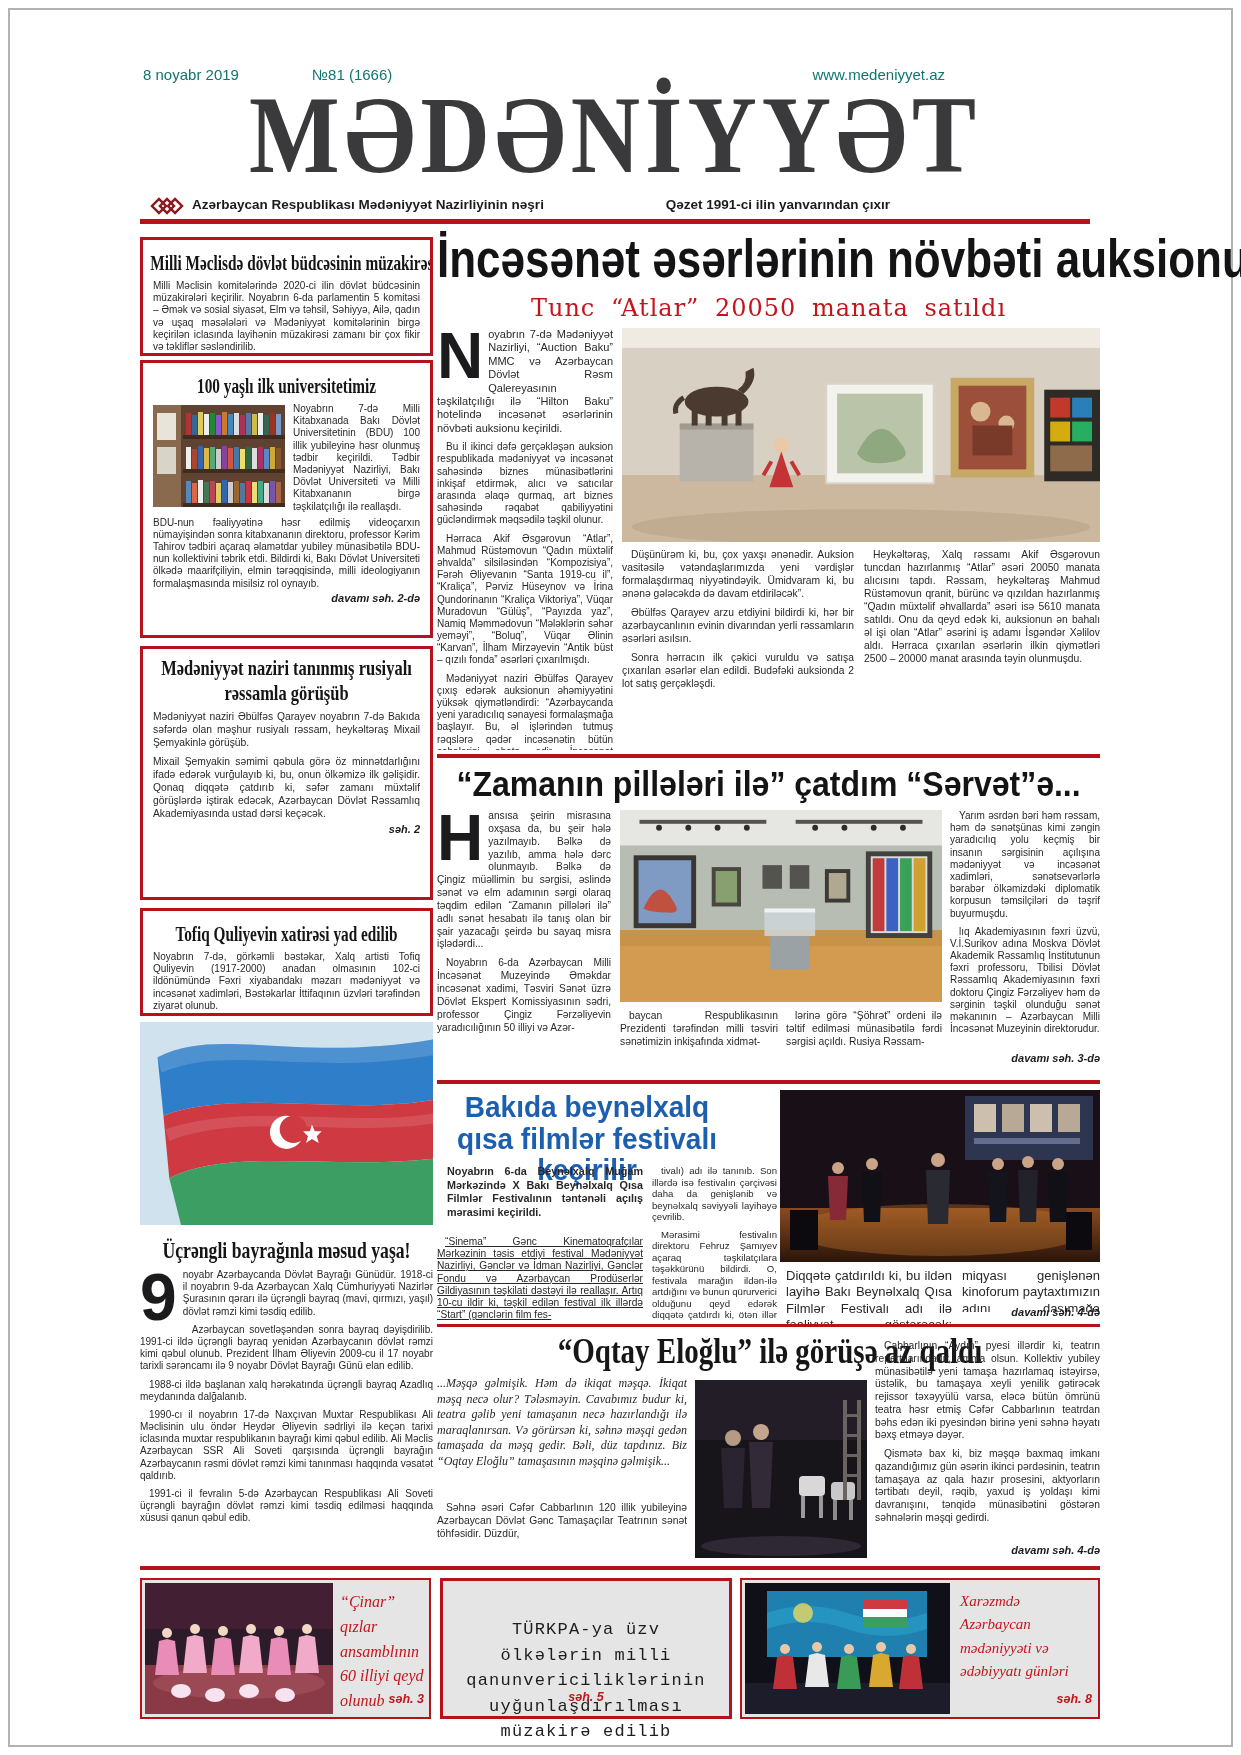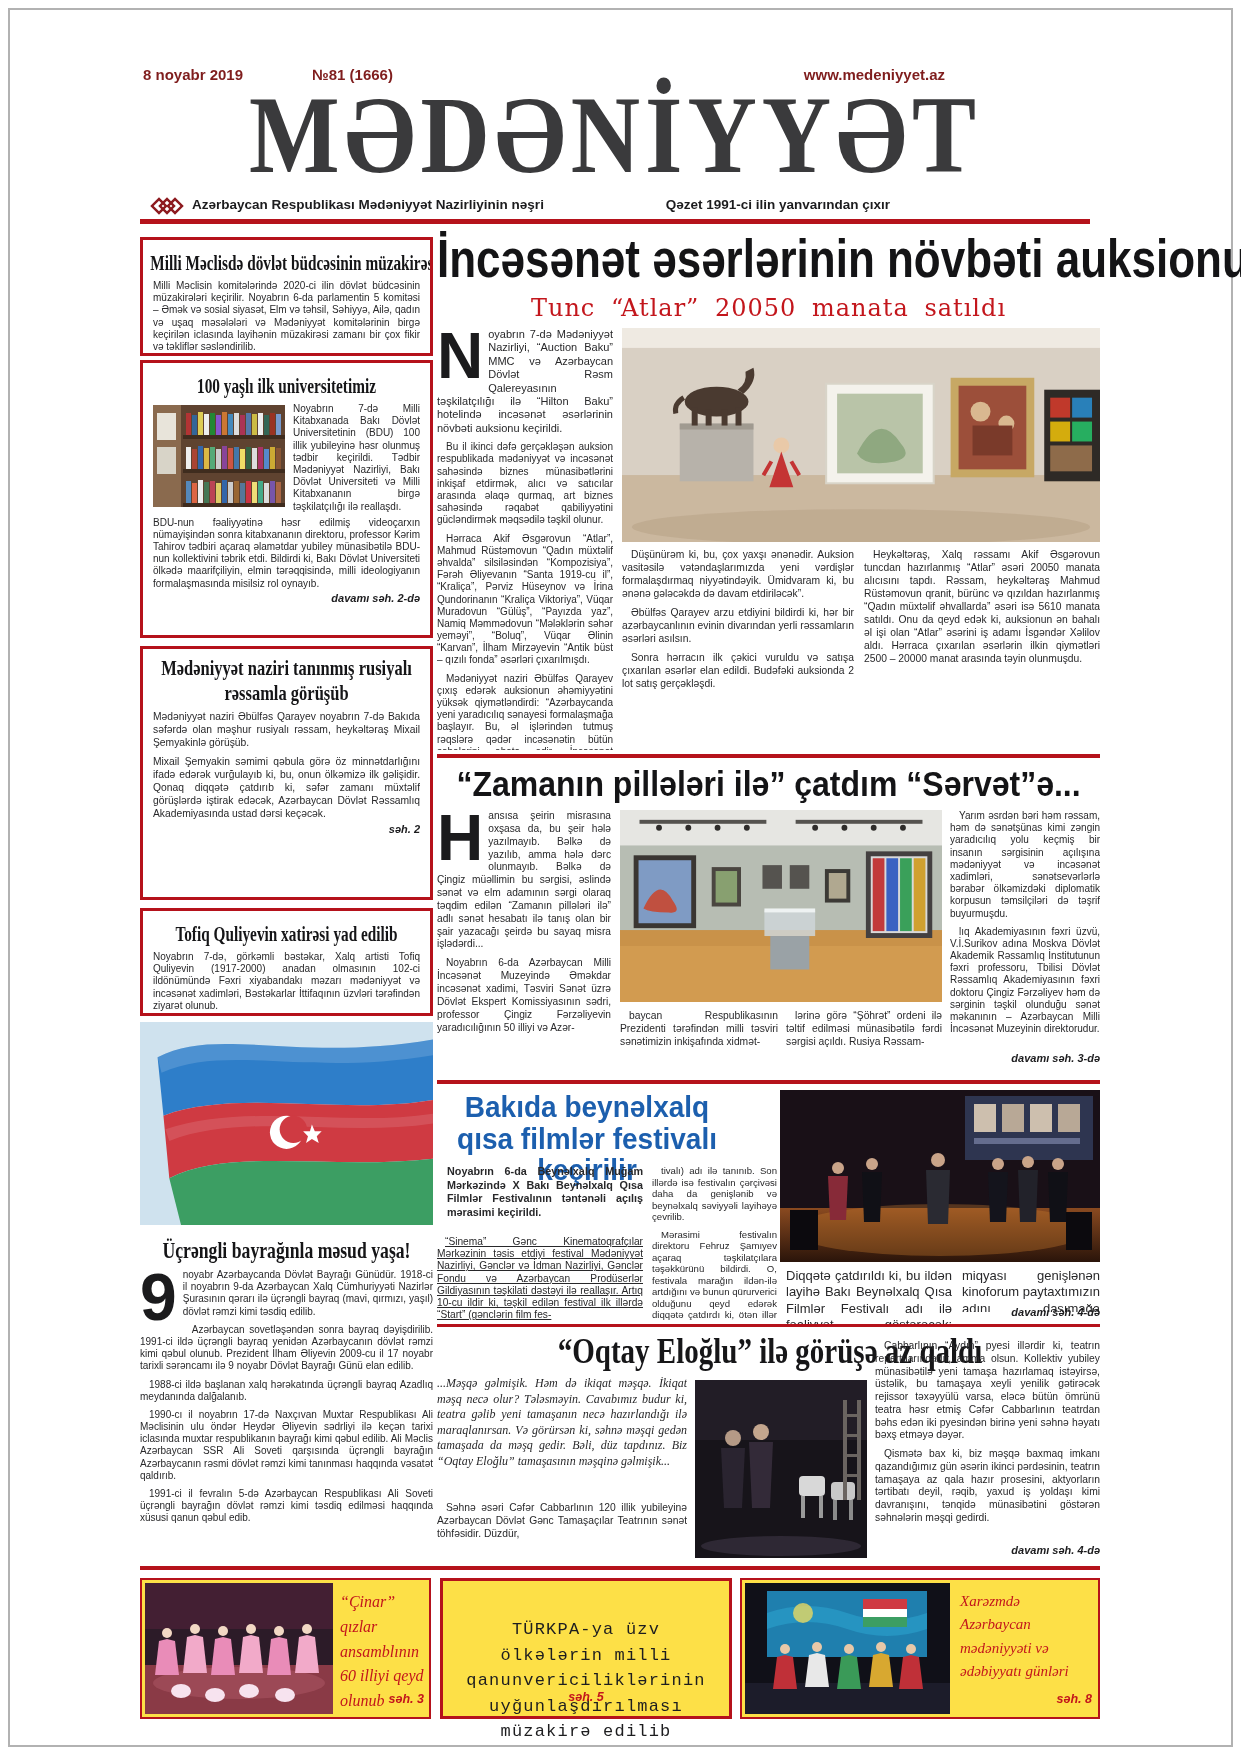--- a/index.html
+++ b/index.html
@@ -9,21 +9,21 @@
   .abs{position:absolute;}
   .rule{position:absolute;background:#b5121b;}
   .body{font-size:10.3px;line-height:1.26;text-align:justify;overflow:hidden;}
   .body p{margin:0 0 6px 0;text-indent:9px;}
   .col{position:absolute;overflow:hidden;}
   .pref{font-weight:bold;font-style:italic;font-size:11px;text-align:right;color:#1c1c1e;}
   .pref-red{font-weight:bold;font-style:italic;font-size:12.5px;text-align:right;color:#c3161c;}
   .masthead{font-family:"Liberation Serif","DejaVu Serif",serif;font-weight:bold;color:#3a3a3c;
             font-size:96px;line-height:1;letter-spacing:5px;text-align:center;
             transform:scaleY(1.15);transform-origin:center top;white-space:nowrap;}
-  .hdr-meta{font-size:15px;font-weight:bold;color:#7f1d1d;}
+  .hdr-meta{font-size:15px;font-weight:normal;color:#0f766e;}
   .hdr-sub{font-size:13.5px;font-weight:bold;color:#1c1c1e;}
   .lbox{position:absolute;left:140px;width:293px;border:3px solid #b5121b;background:#fff;box-sizing:border-box;padding:8px 10px;overflow:hidden;}
   .box-title{font-family:"Liberation Serif","DejaVu Serif",serif;font-weight:bold;color:#151517;
              text-align:center;white-space:nowrap;height:22px;line-height:20px;font-size:15px;
              transform:scale(1.02,1.45);transform-origin:center top;margin:0 0 10px 0;}
   .box-title2{font-family:"Liberation Serif","DejaVu Serif",serif;font-weight:bold;color:#151517;
              text-align:center;font-size:16.5px;line-height:1.15;
              transform:scaleY(1.3);transform-origin:center top;margin:0 0 16px 0;}
   .main-head{font-weight:bold;font-size:44px;color:#141416;text-align:center;line-height:1;
              transform:scaleY(1.22);transform-origin:center top;white-space:nowrap;letter-spacing:0px;}
@@ -40,21 +40,21 @@
              color:#151517;text-align:center;white-space:nowrap;height:24px;line-height:24px;
              transform:scale(1.04,1.35);transform-origin:center top;margin:6px 0 10px 0;}
   .dc{float:left;font-weight:bold;color:#1b1b1d;font-size:64px;line-height:0.82;padding:2px 5px 0 0;}
   .dc9{float:left;font-weight:bold;color:#1b1b1d;font-size:66px;line-height:0.8;padding:2px 6px 0 0;}
   .lead-txt{font-size:11px;}
   .script{font-family:"Liberation Serif","DejaVu Serif",serif;font-style:italic;}
   .photo{display:block;}
   .caption{font-size:13px;line-height:1.26;text-align:justify;}
   .turkpa{font-size:17px;letter-spacing:1.2px;line-height:1.5;text-align:center;color:#1d1d1f;
           font-family:Liberation Mono, monospace;margin-top:24px;}
-  .bstrip-box{position:absolute;border:2px solid #b5121b;box-sizing:border-box;background:#fde047;}
+  .bstrip-box{position:absolute;border:2px solid #b5121b;box-sizing:border-box;background:#e5e5e5;}
   .bscript{font-size:16px;line-height:1.55;color:#c3161c;}
 </style>
 </head>
 <body>
 
 <div class="page">
   <div class="frame"></div>
 
   <div class="abs hdr-meta" style="left:143px;top:66px;">8 noyabr 2019</div>
   <div class="abs hdr-meta" style="left:312px;top:66px;">№81 (1666)</div>

